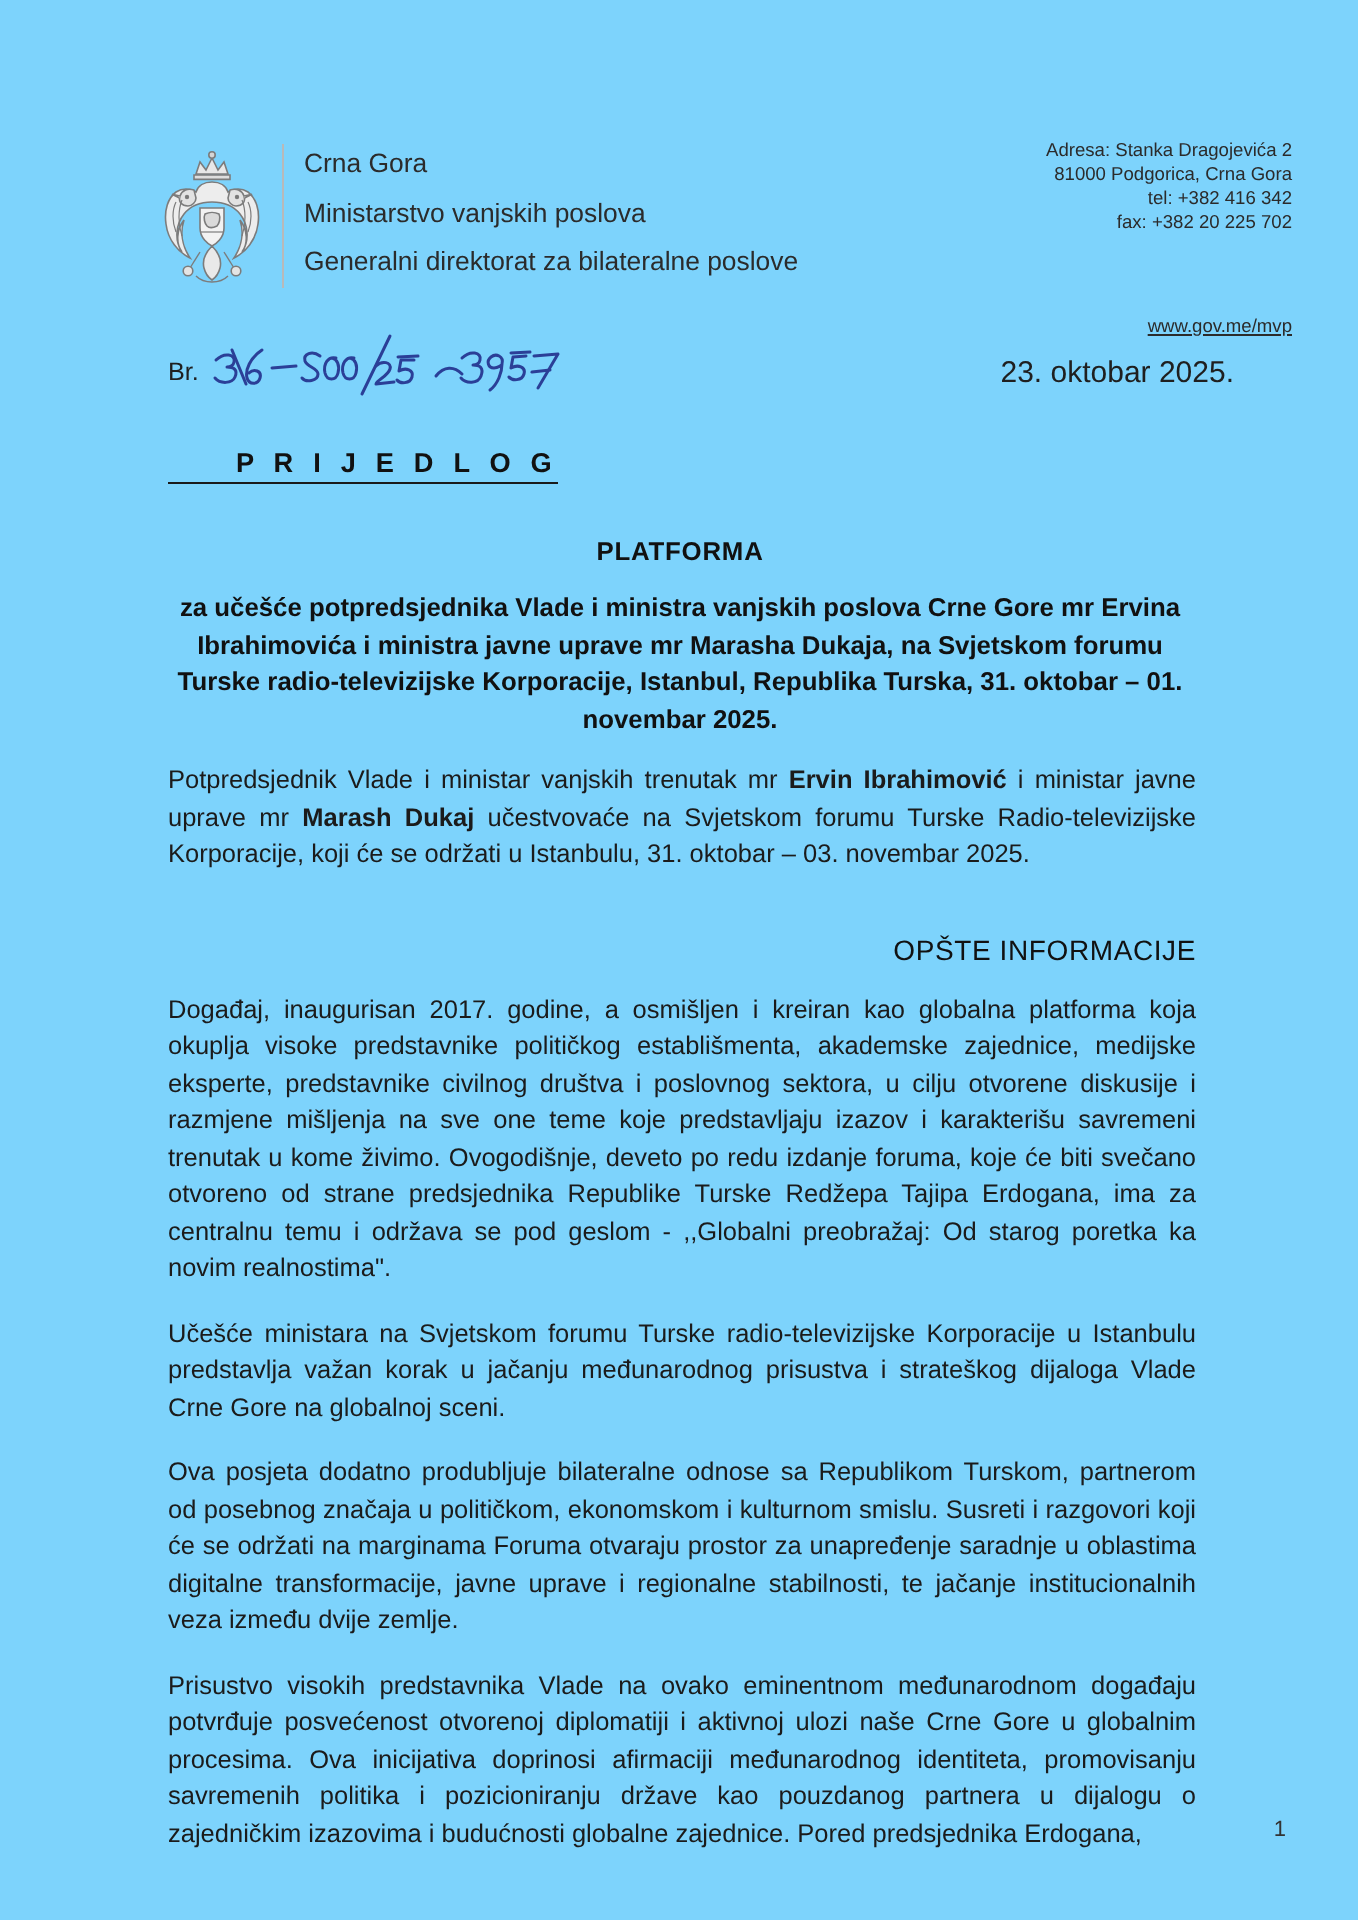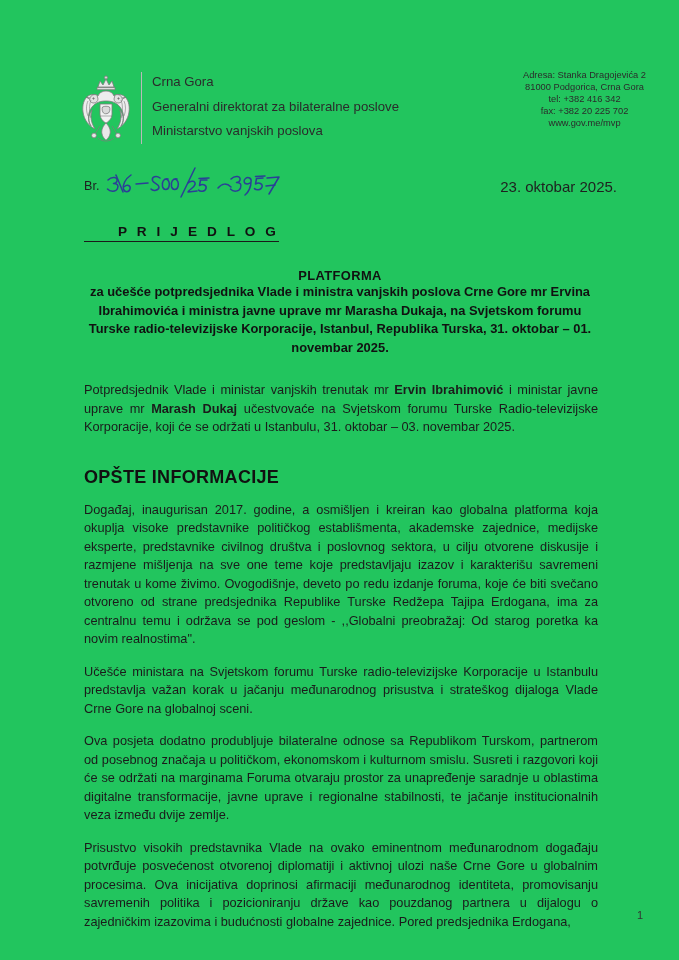--- a/index.html
+++ b/index.html
@@ -12,21 +12,21 @@
     height: 960px;
     font-family: "Liberation Sans", sans-serif;
     color: #1a1a1a;
     position: relative;
     overflow: hidden;
   }
 
   .page {
     position: absolute;
     inset: 0;
-    background: #22c55e;
+    background: #7dd3fc;
   }
 
   
   .letterhead {
     position: absolute;
     left: 0;
     right: 0;
     top: 62px;
     height: 92px;
   }
@@ -58,29 +58,31 @@
     font-size: 13.2px;
     line-height: 24.5px;
     color: #2b2b2b;
     white-space: nowrap;
   }
 
   .address {
     position: absolute;
     right: 33px;
     top: 8px;
-    text-align: center;
+    text-align: right;
   }
   .address .addr-line {
     font-size: 9.3px;
     line-height: 11.9px;
     color: #2b2b2b;
     white-space: nowrap;
   }
   .address .addr-line.link {
+    text-decoration: underline;
+    margin-top: 40px;
   }
 
   
   .ref-row {
     position: absolute;
     left: 0; right: 0;
     top: 168px;
     height: 36px;
   }
   .ref-label {
@@ -128,20 +130,21 @@
     position: absolute;
     left: 84px;
     width: 512px;
     top: 268px;
     text-align: center;
   }
   .title-main {
     font-size: 12.9px;
     font-weight: bold;
     letter-spacing: 0.4px;
+    margin-bottom: 12px;
     color: #111;
   }
   .title-sub {
     font-size: 12.9px;
     font-weight: bold;
     line-height: 18.6px;
     color: #111;
     text-align: center;
   }
 
@@ -156,23 +159,23 @@
     margin: 0 0 14px 0;
     font-size: 12.75px;
     line-height: 18.5px;
     text-align: justify;
     color: #1b1b1b;
   }
   p.para b { font-weight: bold; }
 
   h2.section {
     margin: 26px 0 13px 0;
-    font-size: 18px;
-    font-weight: bold;
-    text-align: left;
+    font-size: 14px;
+    font-weight: normal;
+    text-align: right;
     letter-spacing: 0.3px;
     color: #111;
   }
   h2.section.tight { margin-top: 30px; }
 
   
   .page-number {
     position: absolute;
     right: 36px;
     bottom: 39px;
@@ -224,22 +227,22 @@
           <circle cx="40" cy="61.5" r="2.4" fill="#e4e4e4"></circle>
           <path d="M20 64 C24 68 32 68 36 64" stroke-width="0.7"></path>
         </g>
       </svg>
     </div>
 
     <div class="lh-divider"></div>
 
     <div class="lh-lines">
       <div class="lh-line">Crna Gora</div>
+      <div class="lh-line">Ministarstvo vanjskih poslova</div>
       <div class="lh-line">Generalni direktorat za bilateralne poslove</div>
-      <div class="lh-line">Ministarstvo vanjskih poslova</div>
     </div>
 
     <div class="address">
       <div class="addr-line">Adresa: Stanka Dragojevića 2</div>
       <div class="addr-line">81000 Podgorica, Crna Gora</div>
       <div class="addr-line">tel: +382 416 342</div>
       <div class="addr-line">fax: +382 20 225 702</div>
       <div class="addr-line link">www.gov.me/mvp</div>
     </div>
   </div>

